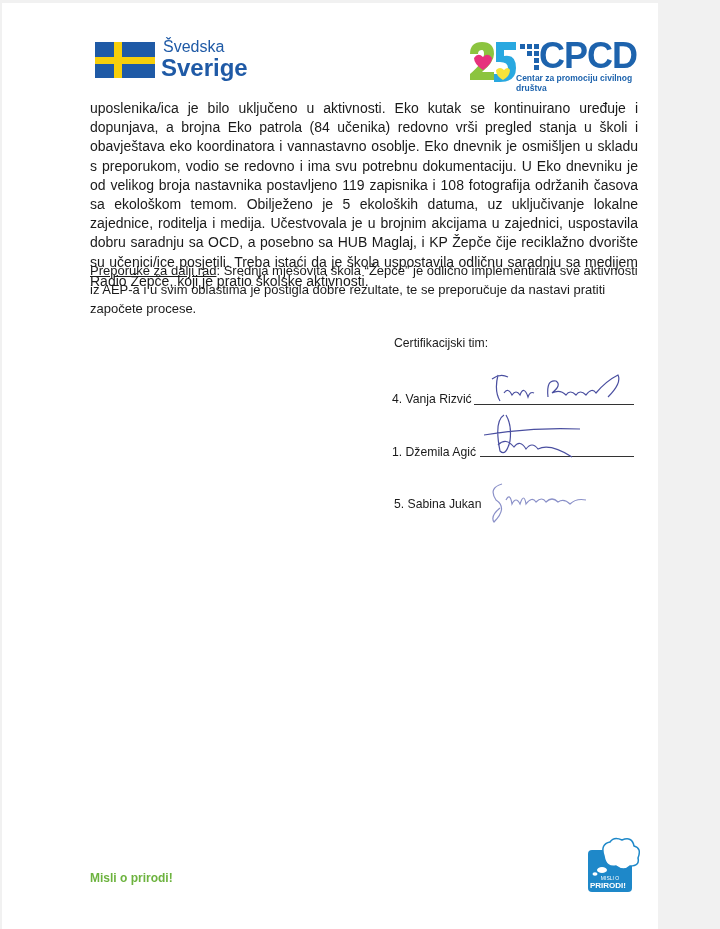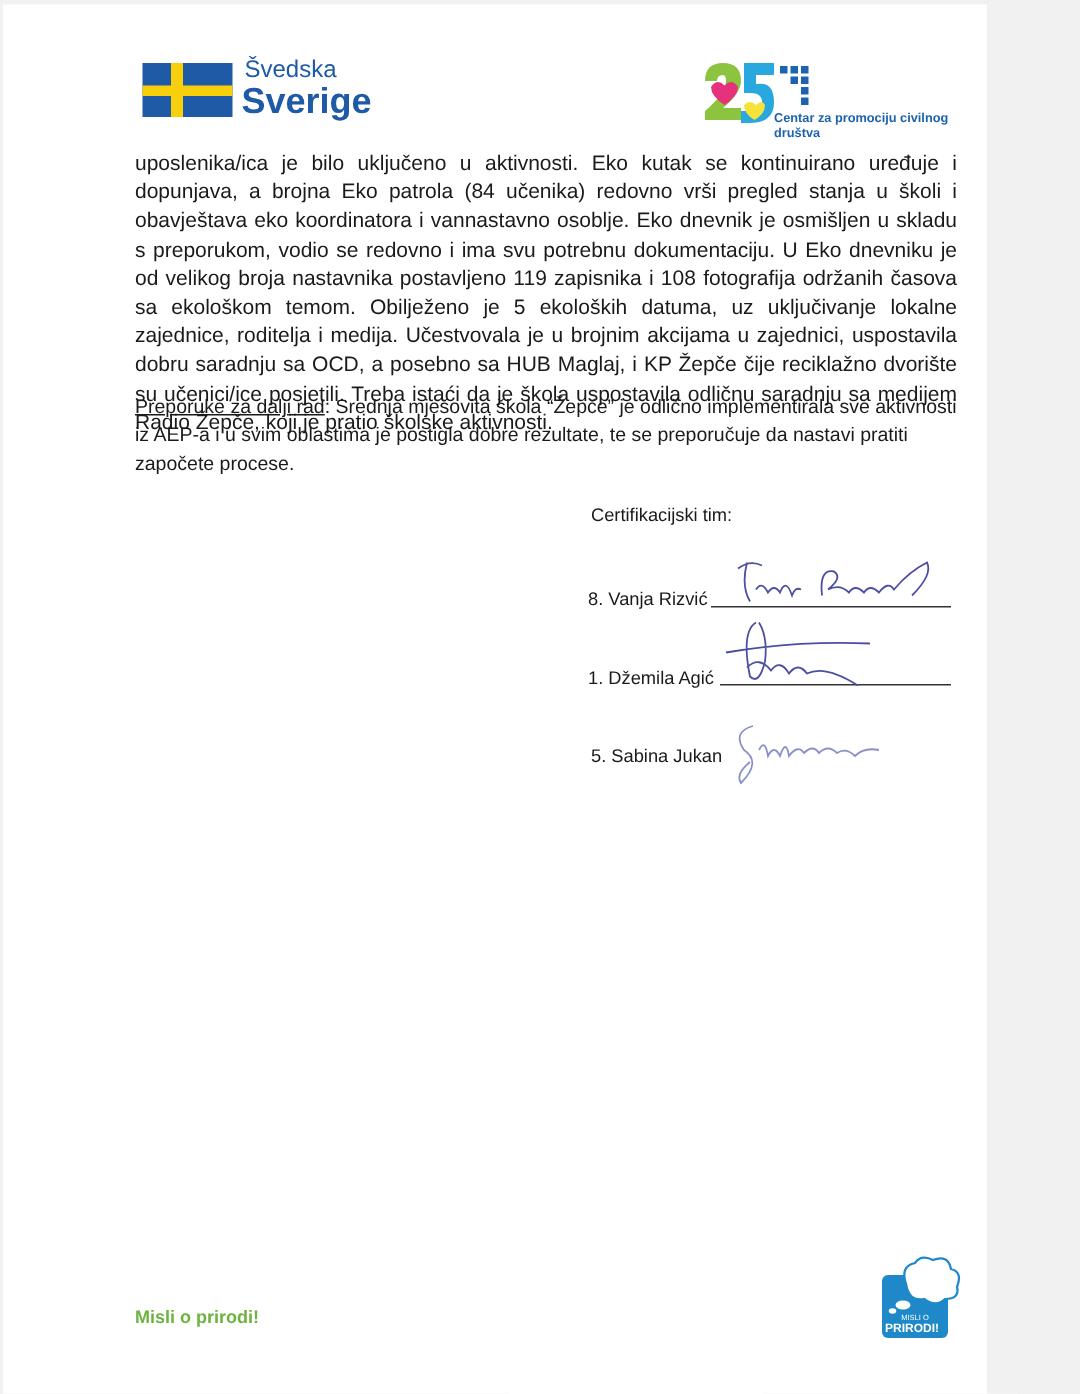--- a/index.html
+++ b/index.html
@@ -45,31 +45,32 @@
     <g fill="#1d63ad">
       <rect x="52" y="4" width="5" height="5"></rect>
         <rect x="59" y="4" width="5" height="5"></rect>
         <rect x="66" y="4" width="5" height="5"></rect>
       <rect x="59" y="11" width="5" height="5"></rect>
         <rect x="66" y="11" width="5" height="5"></rect>
       <rect x="66" y="18" width="5" height="5"></rect>
         <rect x="66" y="25" width="5" height="5"></rect>
     </g>
   </svg>
+  <div class="cpcd-text">CPCD</div>
   <div class="cpcd-sub">Centar za promociju civilnog društva</div>
 
   <div class="body-text">
     <p>uposlenika/ica je bilo uključeno u aktivnosti. Eko kutak se kontinuirano uređuje i dopunjava, a brojna Eko patrola (84 učenika) redovno vrši pregled stanja u školi i obavještava eko koordinatora i vannastavno osoblje. Eko dnevnik je osmišljen u skladu s preporukom, vodio se redovno i ima svu potrebnu dokumentaciju. U Eko dnevniku je od velikog broja nastavnika postavljeno 119 zapisnika i 108 fotografija održanih časova sa ekološkom temom. Obilježeno je 5 ekoloških datuma, uz uključivanje lokalne zajednice, roditelja i medija. Učestvovala je u brojnim akcijama u zajednici, uspostavila dobru saradnju sa OCD, a posebno sa HUB Maglaj,  i KP Žepče čije reciklažno dvorište su učenici/ice posjetili. Treba istaći da je škola uspostavila odličnu saradnju sa medijem Radio Žepče, koji je pratio školske aktivnosti.</p>
   </div>
 
   <div class="rec"><span class="u">Preporuke za dalji rad</span><span>: Srednja mješovita škola “Žepče” je odlično implementirala sve aktivnosti iz AEP-a i u svim oblastima je postigla dobre rezultate, te se preporučuje da nastavi pratiti započete procese.</span></div>
 
   <div class="team-title">Certifikacijski tim:</div>
 
-  <div class="member" style="left:390px; top:389px;">8. Vanja Rizvić</div>
+  <div class="member" style="left:390px; top:389px;">4. Vanja Rizvić</div>
   <div class="line" style="left:472px; top:401px; width:160px;"></div>
   <svg class="sig" style="left:488px; top:368px;" width="140" height="36" viewBox="0 0 140 36">
     <path d="M8 4 Q4 20 10 30 M2 8 Q10 2 18 6 M14 22 Q18 16 22 24 Q26 18 30 24 Q34 14 38 26 Q40 20 44 22" stroke="#4a4fa0" stroke-width="1.2" fill="none"></path>
     <path d="M58 26 Q56 8 66 10 Q72 14 62 22 Q70 18 76 24 Q80 18 86 24 Q90 18 96 24 Q102 16 106 22 Q116 10 128 4 Q132 12 118 26" stroke="#4a4fa0" stroke-width="1.2" fill="none"></path>
   </svg>
 
   <div class="member" style="left:390px; top:442px;">1. Džemila Agić</div>
   <div class="line" style="left:478px; top:453px; width:154px;"></div>
   <svg class="sig" style="left:478px; top:408px;" width="120" height="50" viewBox="0 0 120 50">
     <path d="M24 4 Q14 10 20 40 Q26 46 30 30 Q32 14 26 4 M4 24 Q50 16 100 18 M18 34 Q26 26 34 36 Q40 28 46 38 Q52 30 58 38 Q70 32 92 46" stroke="#4a4fa0" stroke-width="1.2" fill="none"></path>

